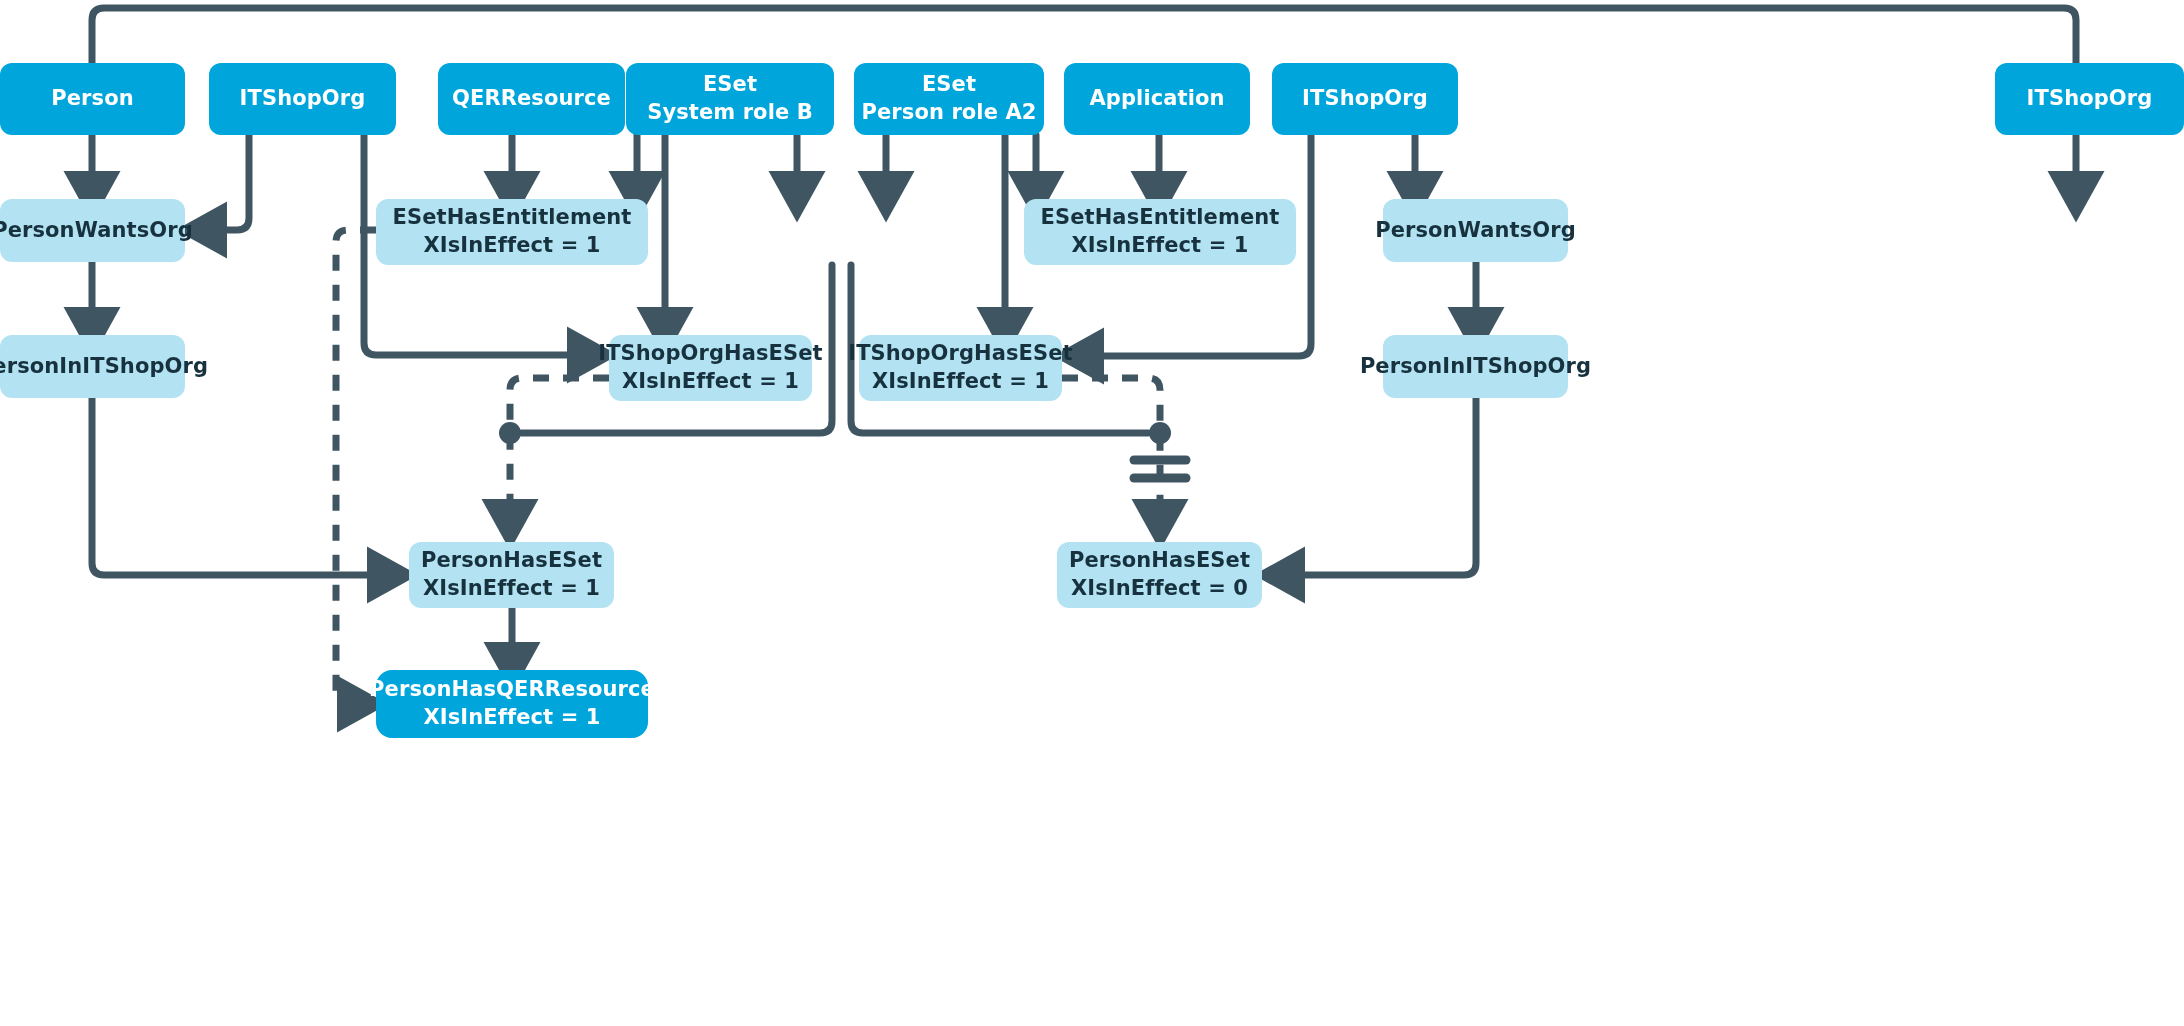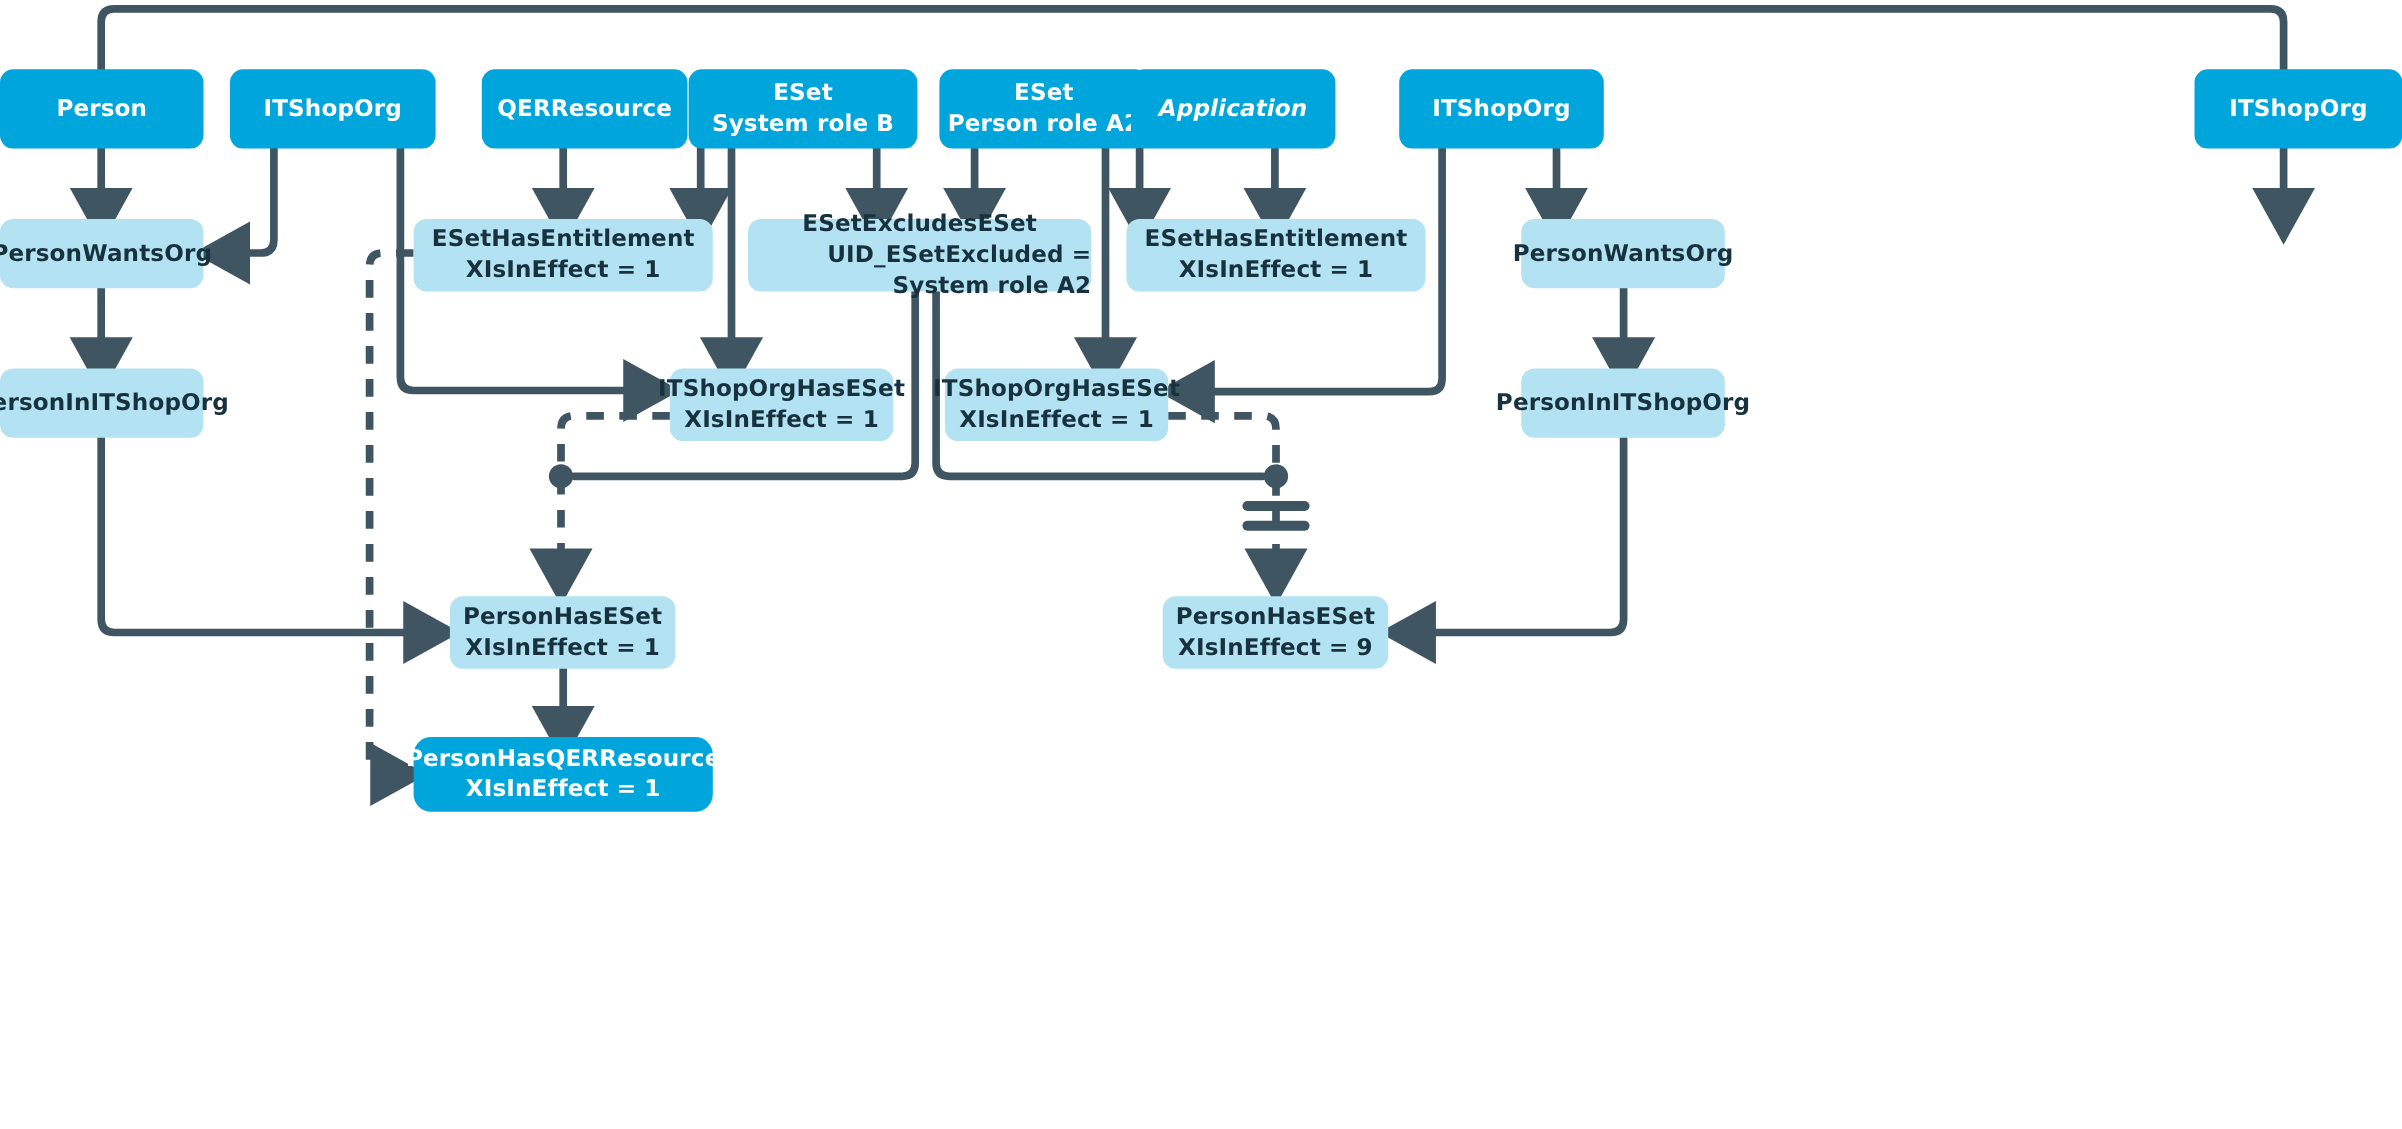--- a/index.html
+++ b/index.html
@@ -137,45 +137,41 @@
   <div class="node primary" style="left:626px; top:63px; width:208px; height:72px;">
     <span>ESet</span>
     <span class="l2">System role B</span>
   </div>
 
   <div class="node primary" style="left:854px; top:63px; width:190px; height:72px;">
     <span>ESet</span>
     <span class="l2">Person role A2</span>
   </div>
 
-  <div class="node primary" style="left:1028px; top:63px; width:186px; height:72px;font-style:italic;">
+  <div class="node primary" style="left:1064px; top:63px; width:186px; height:72px;">
     <span>Application</span>
   </div>
 
   <div class="node primary" style="left:1272px; top:63px; width:186px; height:72px;">
     <span>ITShopOrg</span>
   </div>
 
   <div class="node primary" style="left:1995px; top:63px; width:189px; height:72px;">
     <span>ITShopOrg</span>
   </div>
 
   <div class="node secondary" style="left:0px; top:199px; width:185px; height:63px;">
     <span>PersonWantsOrg</span>
   </div>
 
   <div class="node secondary" style="left:376px; top:199px; width:272px; height:66px;">
     <span>ESetHasEntitlement</span>
     <span class="l2">XIsInEffect = 1</span>
   </div>
 
-  <div class="node secondary" style="left:680px; top:199px; width:312px; height:66px;">
-    <span>ESetExcludesESet</span>
-    <span class="l2">UID_ESetExcluded = System role A2</span>
-  </div>
 
   <div class="node secondary" style="left:1024px; top:199px; width:272px; height:66px;">
     <span>ESetHasEntitlement</span>
     <span class="l2">XIsInEffect = 1</span>
   </div>
 
   <div class="node secondary" style="left:1383px; top:199px; width:185px; height:63px;">
     <span>PersonWantsOrg</span>
   </div>
 
@@ -197,21 +193,21 @@
     <span>PersonInITShopOrg</span>
   </div>
 
   <div class="node secondary" style="left:409px; top:542px; width:205px; height:66px;">
     <span>PersonHasESet</span>
     <span class="l2">XIsInEffect = 1</span>
   </div>
 
   <div class="node secondary" style="left:1057px; top:542px; width:205px; height:66px;">
     <span>PersonHasESet</span>
-    <span class="l2">XIsInEffect = 9</span>
+    <span class="l2">XIsInEffect = 0</span>
   </div>
 
   <div class="node primary" style="left:376px; top:670px; width:272px; height:68px;border-radius:16px;">
     <span>PersonHasQERResource</span>
     <span class="l2">XIsInEffect = 1</span>
   </div>
 
 </div>
 
 </body></html>

